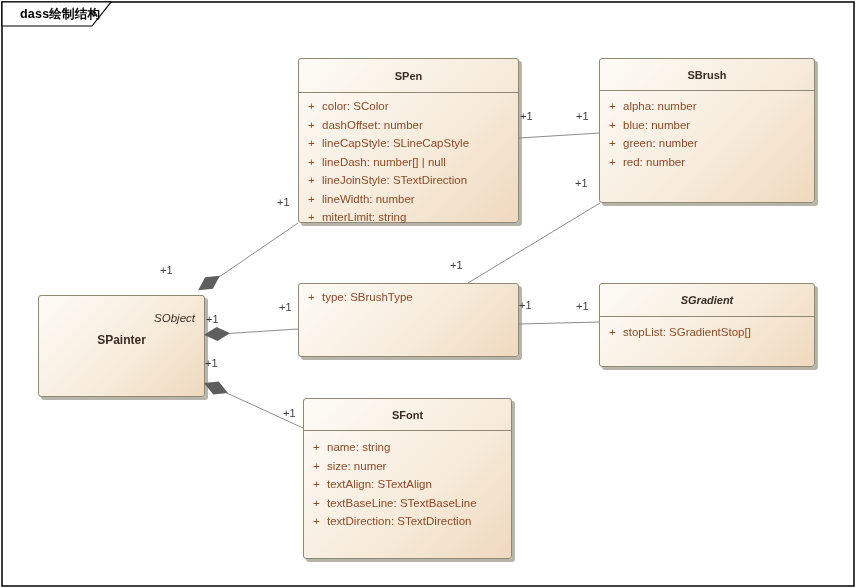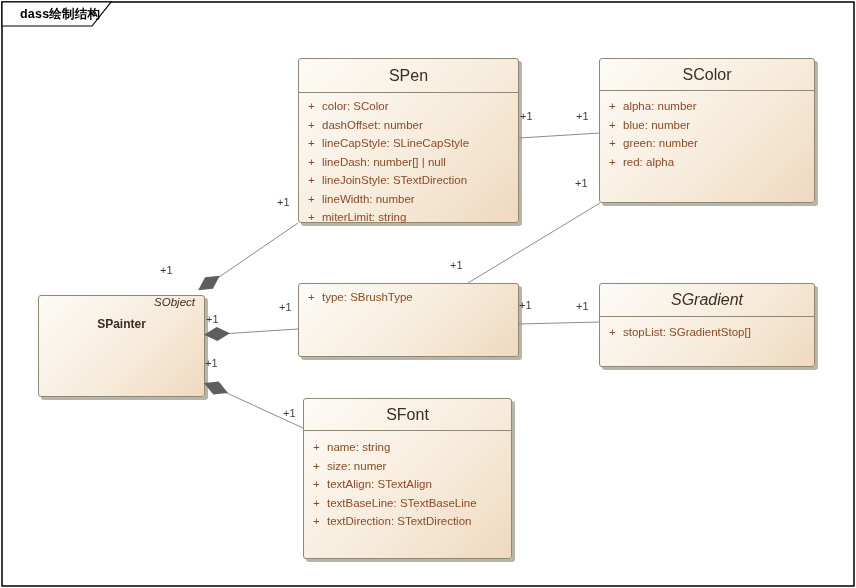--- a/index.html
+++ b/index.html
@@ -18,29 +18,29 @@
 
   .uml-class {
     position:absolute; z-index:1;
     background:linear-gradient(135deg, var(--box_fill_light) 0%, var(--box_fill_mid) 55%, var(--box_fill_dark) 100%);
     border:1px solid var(--box_border);
     border-radius:3px;
     box-shadow:3px 3px 0 var(--shadow);
   }
   .hdr { display:flex; align-items:center; justify-content:center;
          border-bottom:1px solid var(--box_border);
-         font-weight:normal; font-size:16px; color:var(--title_text); }
+         font-weight:bold; font-size:11px; color:var(--title_text); }
   .hdr.abstract { font-style:italic; }
   .attrs { }
   .attr { display:flex; align-items:center; height:18.5px;
           font-size:11.5px; color:var(--attr_text); white-space:nowrap; }
   .attr .vis { flex:none; width:23px; padding-left:9px; }
 
   .stereo { text-align:right; font-style:italic; font-size:11.5px;
-            color:var(--title_text); padding:0 9px 0 0; }
+            color:var(--title_text); padding:16px 9px 0 0; }
   .cname  { text-align:center; font-weight:bold; font-size:12px;
             color:var(--title_text); margin-top:9px; }
 
   .mult { position:absolute; z-index:3; font-size:11px; color:var(--mult_text); }
 </style>
 </head>
 <body>
 
 <div class="canvas">
 
@@ -112,37 +112,37 @@
           <span>lineWidth: number</span>
         </div>
       <div class="attr">
           <span class="vis">+</span>
           <span>miterLimit: string</span>
         </div>
     </div>
   </div>
 
   <div class="uml-class" style="left:599px; top:58px; width:216px; height:145px;">
-    <div class="hdr" style="height:32px;">SColor</div>
+    <div class="hdr" style="height:32px;">SBrush</div>
     <div class="attrs" style="padding-top:6px;">
       <div class="attr">
           <span class="vis">+</span>
           <span>alpha: number</span>
         </div>
       <div class="attr">
           <span class="vis">+</span>
           <span>blue: number</span>
         </div>
       <div class="attr">
           <span class="vis">+</span>
           <span>green: number</span>
         </div>
       <div class="attr">
           <span class="vis">+</span>
-          <span>red: alpha</span>
+          <span>red: number</span>
         </div>
     </div>
   </div>
 
   <div class="uml-class" style="left:298px; top:283px; width:221px; height:74px;">
     <div class="attrs" style="padding-top:4px;">
       <div class="attr">
           <span class="vis">+</span>
           <span>type: SBrushType</span>
         </div>

